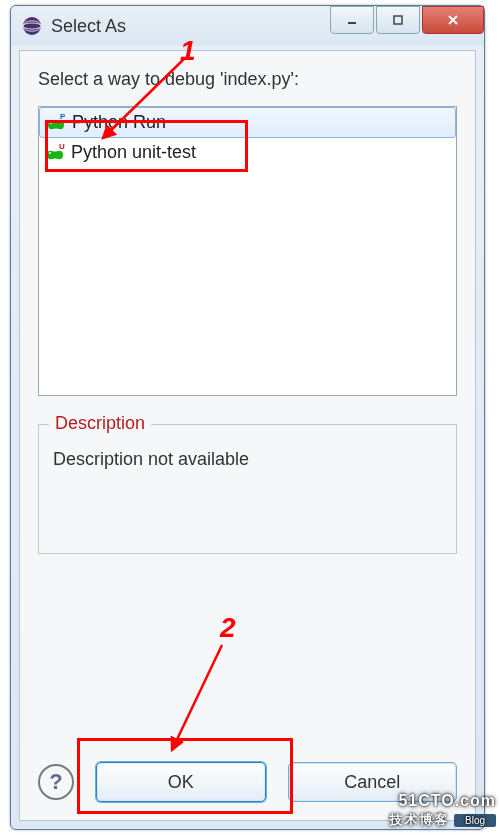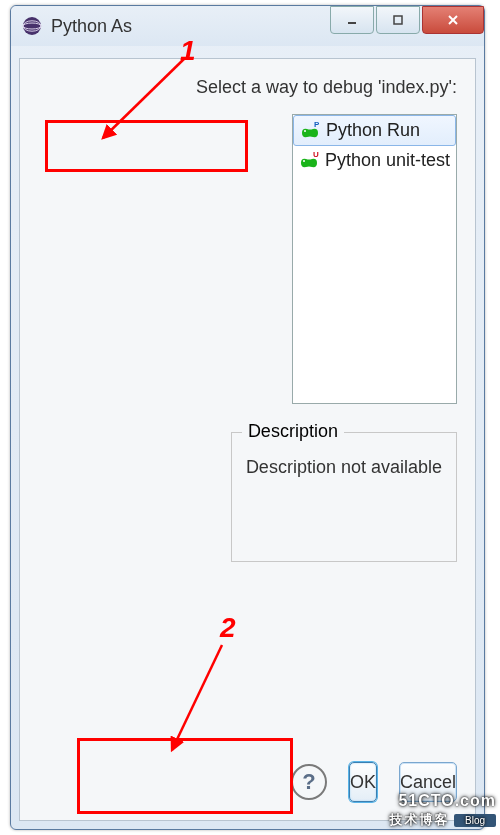--- a/index.html
+++ b/index.html
@@ -42,25 +42,25 @@
     background: linear-gradient(#e48074, #c94b3c);
     border-color: #a33;
     color: #fff;
     border-radius: 0 0 4px 4px;
     margin-right: 0;
   }
   .win-btn.close svg { stroke: #fff; stroke-width: 2; }
   
   .client {
     flex: 1;
-    margin: 12px 8px 8px 8px;
+    margin: 4px 8px 8px 8px;
     background: #f5f7f9;
     border: 1px solid #b8c4d0;
     padding: 18px;
-    display: flex; flex-direction: column; align-items: flex-end;
+    display: flex; flex-direction: column;
   }
   
   .prompt { font-size: 18px; color: #333; margin-bottom: 16px; }
   
   .listbox {
     background: #fff;
     border: 1px solid #9aa;
     height: 290px;
     overflow: auto;
     position: relative;
@@ -83,21 +83,21 @@
     border: 1px solid #c8c8c8;
     padding: 14px 14px 18px 14px;
     height: 130px;
     position: relative;
   }
   .desc-legend {
     position: absolute;
     top: -12px; left: 10px;
     background: #f5f7f9;
     padding: 0 6px;
-    font-size: 18px; color: #000000;
+    font-size: 18px; color: #b91c1c;
   }
   .desc-text { font-size: 18px; color: #333; margin-top: 10px; }
   
   .spacer { flex: 1; }
   
   .button-row {
     display: flex; align-items: center; gap: 22px;
     margin-top: 16px;
   }
   .help-icon {
@@ -149,21 +149,21 @@
 
 <div class="window">
   <div class="titlebar">
     <span class="titlebar-icon">
       <svg viewBox="0 0 22 22">
           <circle cx="11" cy="11" r="9" fill="#47316b"></circle>
           <ellipse cx="11" cy="11" rx="9" ry="3" fill="none" stroke="#d8d0e8" stroke-width="1"></ellipse>
           <ellipse cx="11" cy="11" rx="9" ry="5.2" fill="none" stroke="#d8d0e8" stroke-width="1"></ellipse>
         </svg>
     </span>
-    <span class="titlebar-title">Python As</span>
+    <span class="titlebar-title">Select As</span>
     <div class="win-controls">
       <div class="win-btn" title="Minimize">
         <svg width="12" height="12">
             <line x1="2" y1="9" x2="10" y2="9" stroke="#444" stroke-width="2"></line>
           </svg>
       </div>
       <div class="win-btn" title="Maximize">
         <svg width="12" height="12">
             <rect x="2" y="2" width="8" height="8" fill="none" stroke="#444" stroke-width="1.5"></rect>
           </svg>

